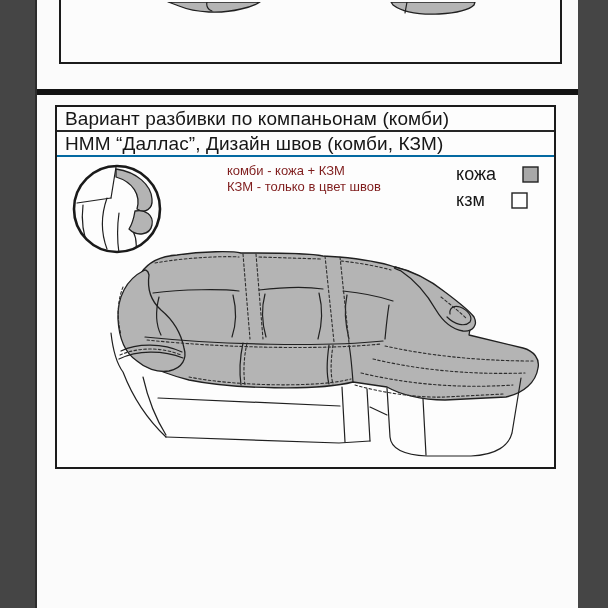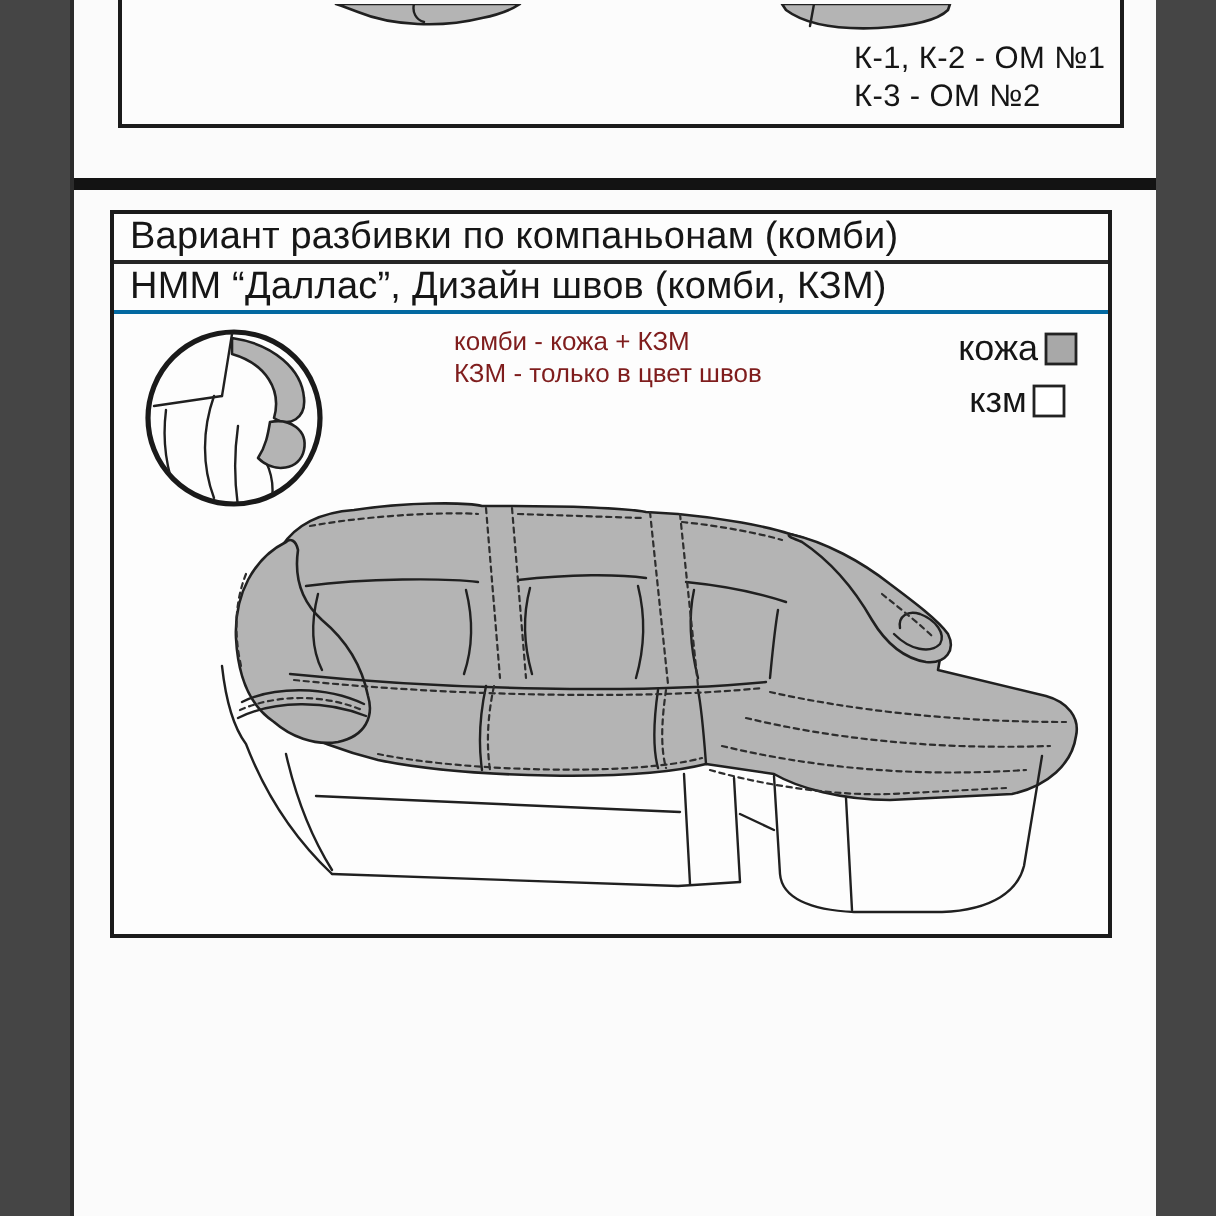--- a/index.html
+++ b/index.html
@@ -20,21 +20,21 @@
   .panel{position:absolute;left:55px;top:105px;width:497px;height:360px;
          border:2px solid #1b1b1b;background:#fdfdfd;}
   .trow{display:flex;align-items:center;height:23px;padding-left:8px;
         font-size:19px;white-space:nowrap;letter-spacing:0.1px;}
   .trow1{border-bottom:2px solid #262626;}
   .trow2{border-bottom:2px solid #0369a1;}
   .content{position:relative;width:100%;height:308px;}
   .detail{position:absolute;left:13px;top:5px;width:94px;height:94px;}
   .notes{position:absolute;left:170px;top:6px;font-size:13px;line-height:16px;color:#7f1d1d;}
   .legend{position:absolute;right:15px;top:9px;}
-  .lrow{display:flex;align-items:center;justify-content:center;gap:3px;
+  .lrow{display:flex;align-items:center;justify-content:flex-start;gap:26px;
         font-size:18px;height:17px;margin-bottom:9px;}
   .swatch{width:17px;height:17px;display:block;}
   .sofa{position:absolute;left:36px;top:90px;width:457px;height:218px;}
 
   
   .lf{fill:#b4b4b4;stroke:#202020;stroke-width:1.3;stroke-linejoin:round;}
   .ln{fill:none;stroke:#202020;stroke-width:1.2;stroke-linecap:round;stroke-linejoin:round;}
   .st{fill:none;stroke:#2e2e2e;stroke-width:1.1;stroke-dasharray:2.6 2.3;stroke-linecap:round;}
 </style>
 </head>
@@ -45,24 +45,20 @@
   <div class="page"></div>
   <div class="page-divider"></div>
 
   <div class="kbox">
     <svg class="frags" viewBox="0 0 499 22" preserveAspectRatio="none">
       <path class="lf" d="M107,0 L199,0 C196,2 190,5 180,7 C160,12 135,11 118,4 L110,1 Z"></path>
       <path class="ln" d="M146,0 C145,4 147,8 151,9"></path>
       <path class="lf" d="M330,0 L414,0 L413,3 C408,8 395,11 378,12 C355,13 340,9 332,3 Z"></path>
       <path class="ln" d="M346,0 L344,11"></path>
     </svg>
-    <div class="knotes">
-      <div>К-1, К-2 - ОМ №1</div>
-      <div>К-3 - ОМ №2</div>
-    </div>
   </div>
 
   <div class="panel">
     <div class="trow trow1">Вариант разбивки по компаньонам (комби)</div>
     <div class="trow trow2">НММ “Даллас”, Дизайн швов (комби, КЗМ)</div>
 
     <div class="content">
 
       <svg class="detail" viewBox="0 0 94 94">
         <defs>

